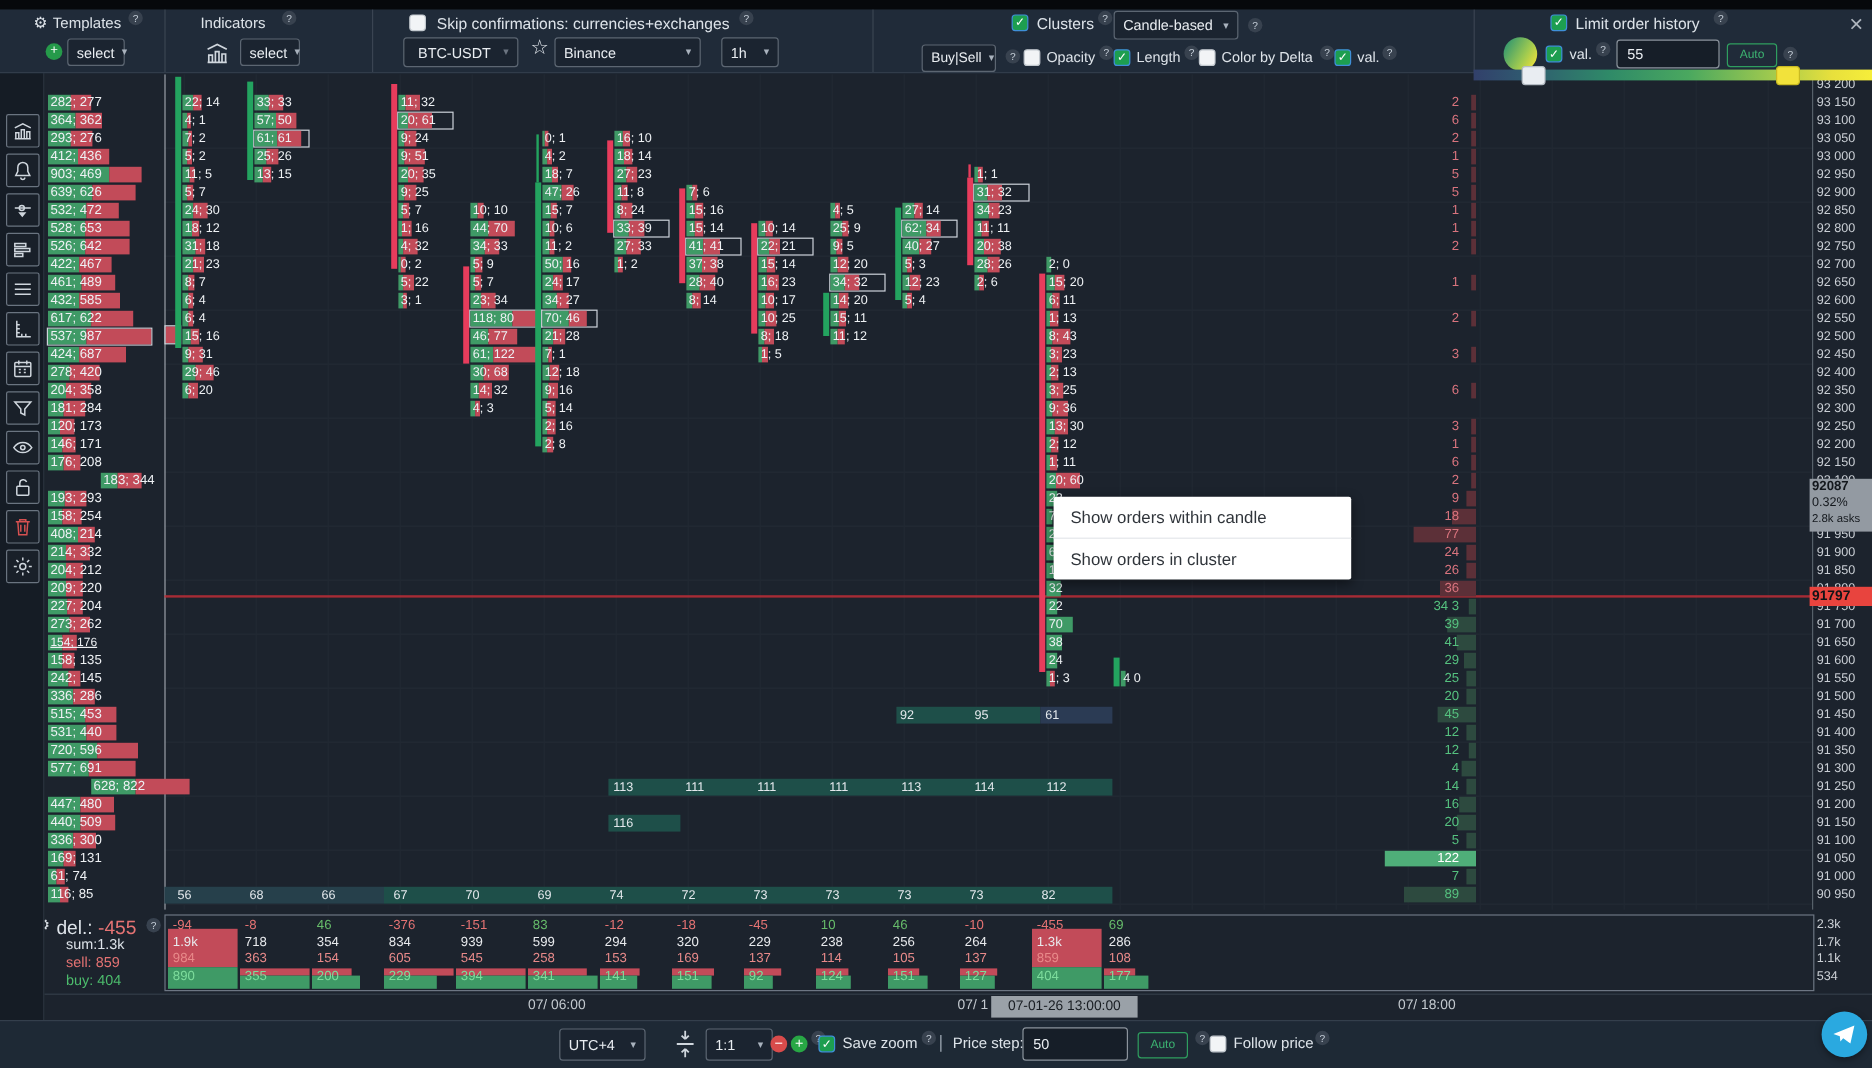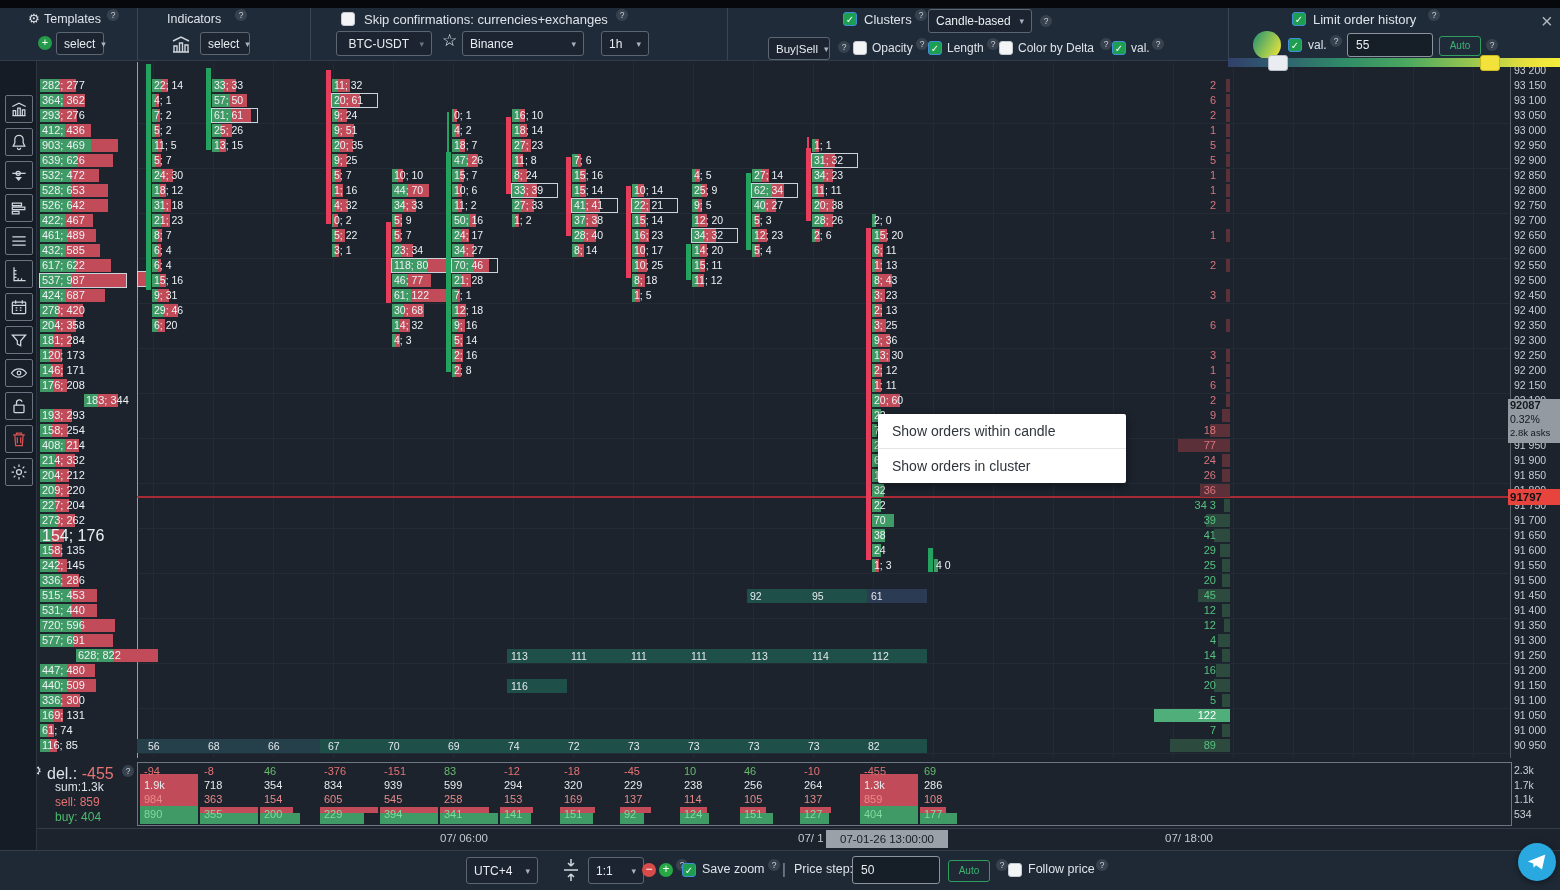--- a/index.html
+++ b/index.html
@@ -393,21 +393,21 @@
         <div style="position: absolute; left: 2px; top: 0px; height: 13px; line-height: 13px; font-size: 11px; color: rgb(238, 241, 244); white-space: nowrap;">227; 204</div>
       </div>
       <div style="position: absolute; left: 40px; top: 514px; height: 28px; width: 34.82px; padding-left: 12px;">
         <div style="position: absolute; left: 0px; top: 0px; width: 18.196px; height: 13px; background: rgb(63, 154, 102);"></div>
         <div style="position: absolute; left: 18.196px; top: 0px; width: 16.624px; height: 13px; background: rgb(194, 75, 89);"></div>
         <div style="position: absolute; left: 2px; top: 0px; height: 13px; line-height: 13px; font-size: 11px; color: rgb(238, 241, 244); white-space: nowrap;">273; 262</div>
       </div>
       <div style="position: absolute; left: 40px; top: 529px; height: 13px; width: 24.16px;">
         <div style="position: absolute; left: 0px; top: 0px; width: 12.008px; height: 13px; background: rgb(63, 154, 102);"></div>
         <div style="position: absolute; left: 12.008px; top: 0px; width: 12.152px; height: 13px; background: rgb(194, 75, 89);"></div>
-        <div style="position: absolute; left: 2px; top: 0px; height: 13px; line-height: 13px; font-size: 16px; color: rgb(238, 241, 244); white-space: nowrap;">154; 176</div>
+        <div style="position: absolute; left: 2px; top: 0px; height: 13px; line-height: 13px; font-size: 10px; color: rgb(238, 241, 244); white-space: nowrap; text-decoration: underline;">154; 176</div>
       </div>
       <div style="position: absolute; left: 40px; top: 544px; height: 13px; width: 22.236px;">
         <div style="position: absolute; left: 0px; top: 0px; width: 12.216px; height: 13px; background: rgb(63, 154, 102);"></div>
         <div style="position: absolute; left: 12.216px; top: 0px; width: 10.02px; height: 13px; background: rgb(194, 75, 89);"></div>
         <div style="position: absolute; left: 2px; top: 0px; height: 13px; line-height: 13px; font-size: 11px; color: rgb(238, 241, 244); white-space: nowrap;">158; 135</div>
       </div>
       <div style="position: absolute; left: 40px; top: 559px; height: 13px; width: 27.124px;">
         <div style="position: absolute; left: 0px; top: 0px; width: 16.584px; height: 13px; background: rgb(63, 154, 102);"></div>
         <div style="position: absolute; left: 16.584px; top: 0px; width: 10.54px; height: 13px; background: rgb(194, 75, 89);"></div>
         <div style="position: absolute; left: 2px; top: 0px; height: 13px; line-height: 13px; font-size: 11px; color: rgb(238, 241, 244); white-space: nowrap;">242; 145</div>

